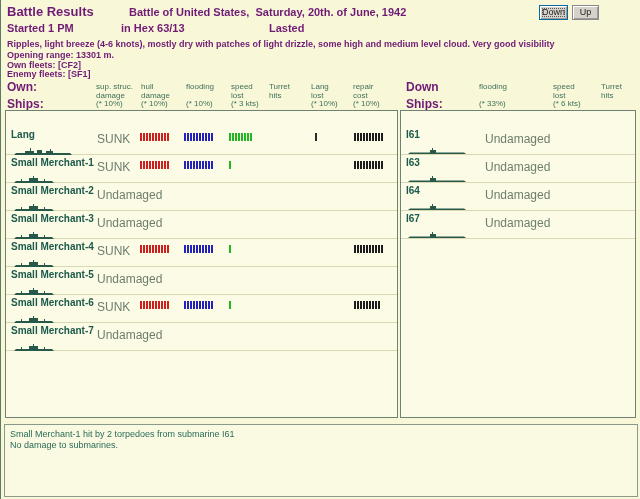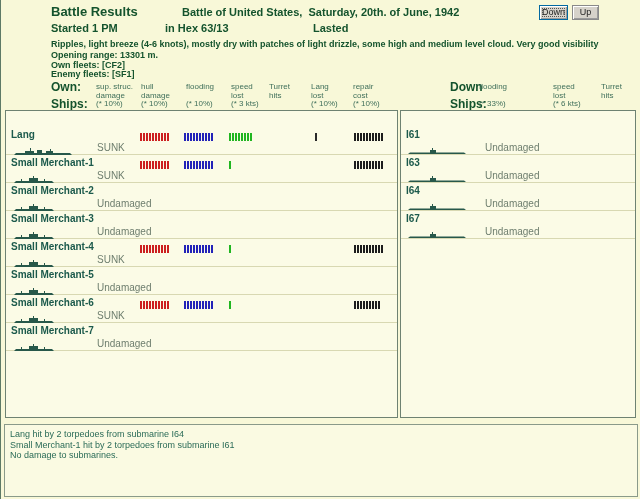--- a/index.html
+++ b/index.html
@@ -5,23 +5,23 @@
   html,body{margin:0;padding:0;}
   body{
     width:640px;height:499px;
     background:#f8f8d8;
     font-family:"Liberation Sans",sans-serif;
     position:relative;overflow:hidden;
     border-left:1px solid #5e7a66;
     box-sizing:border-box;
   }
   .abs{position:absolute;}
-  .grn{color:#14532d;margin-left:44px;}
+  .grn{color:#701a75;}
   .title{left:6px;top:4px;font-size:13px;font-weight:bold;}
-  .battle-name{left:137px;top:6px;font-size:11px;font-weight:bold;white-space:pre;}
+  .battle-name{left:128px;top:6px;font-size:11px;font-weight:bold;white-space:pre;}
   .btn{
     position:absolute;height:15px;font-size:9px;line-height:13px;text-align:center;
     background:#d6d2ca;color:#222;border:1px solid #8a8a8a;
     box-shadow:inset 1px 1px 0 #ffffff, inset -1px -1px 0 #9a9a9a;
     padding:0;font-family:"Liberation Sans",sans-serif;cursor:pointer;
   }
   .btn.default{border:1px solid #0369a1;outline:1px dotted #555;outline-offset:-4px;}
   .btn-down{left:538px;top:5px;width:29px;}
   .btn-up{left:571px;top:5px;width:27px;}
   .started{left:6px;top:22px;font-size:11px;font-weight:bold;}
@@ -40,21 +40,21 @@
   .panel{
     position:absolute;top:110px;height:308px;
     background:#fbfbe6;border:1px solid #6e8272;
     box-sizing:border-box;padding-top:16px;
   }
   .own-panel{left:4px;width:393px;}
   .enemy-panel{left:399px;width:236px;text-align:center;}
   .ship-row{position:relative;height:27px;border-bottom:1px solid #d8d8b2;}
   .ship-name{position:absolute;left:5px;top:2px;font-size:10px;font-weight:bold;color:#1c5a4c;white-space:nowrap;}
   .ship-icon{position:absolute;left:7px;top:15px;height:9px;}
-  .ship-status{position:absolute;top:15px;font-size:10px;color:#6e7e6e;white-space:nowrap;}
+  .ship-status{position:absolute;top:5px;font-size:12px;color:#6e7e6e;white-space:nowrap;}
   .bar{position:absolute;top:6px;height:8px;}
   .log-box{
     left:3px;top:424px;width:634px;height:73px;
     border:1px solid #8a9a8a;background:#fafae2;
     box-sizing:border-box;padding:4px 5px;
   }
   .log-line{font-size:9px;line-height:10.5px;color:#2a6b57;}
 </style>
 </head>
 <body>
@@ -272,16 +272,15 @@
       <div class="ship-icon"><svg width="58" height="9" viewBox="0 0 58 9">
           <path d="M0 7 L58 7 L56 5.5 L2 5.5 Z" fill="#27584a"></path>
           <rect x="22" y="3" width="6" height="4" fill="#27584a"></rect>
           <rect x="24" y="1" width="1" height="2" fill="#27584a"></rect>
         </svg></div>
       <div class="ship-status" style="left: 84px;">Undamaged</div>
     </div>
   </div>
 
 <div class="abs log-box" id="log-box">
-    <div class="log-line">Lang hit by 2 torpedoes from submarine I64</div>
     <div class="log-line">Small Merchant-1 hit by 2 torpedoes from submarine I61</div>
     <div class="log-line">No damage to submarines.</div>
   </div>
 
 </body></html>

